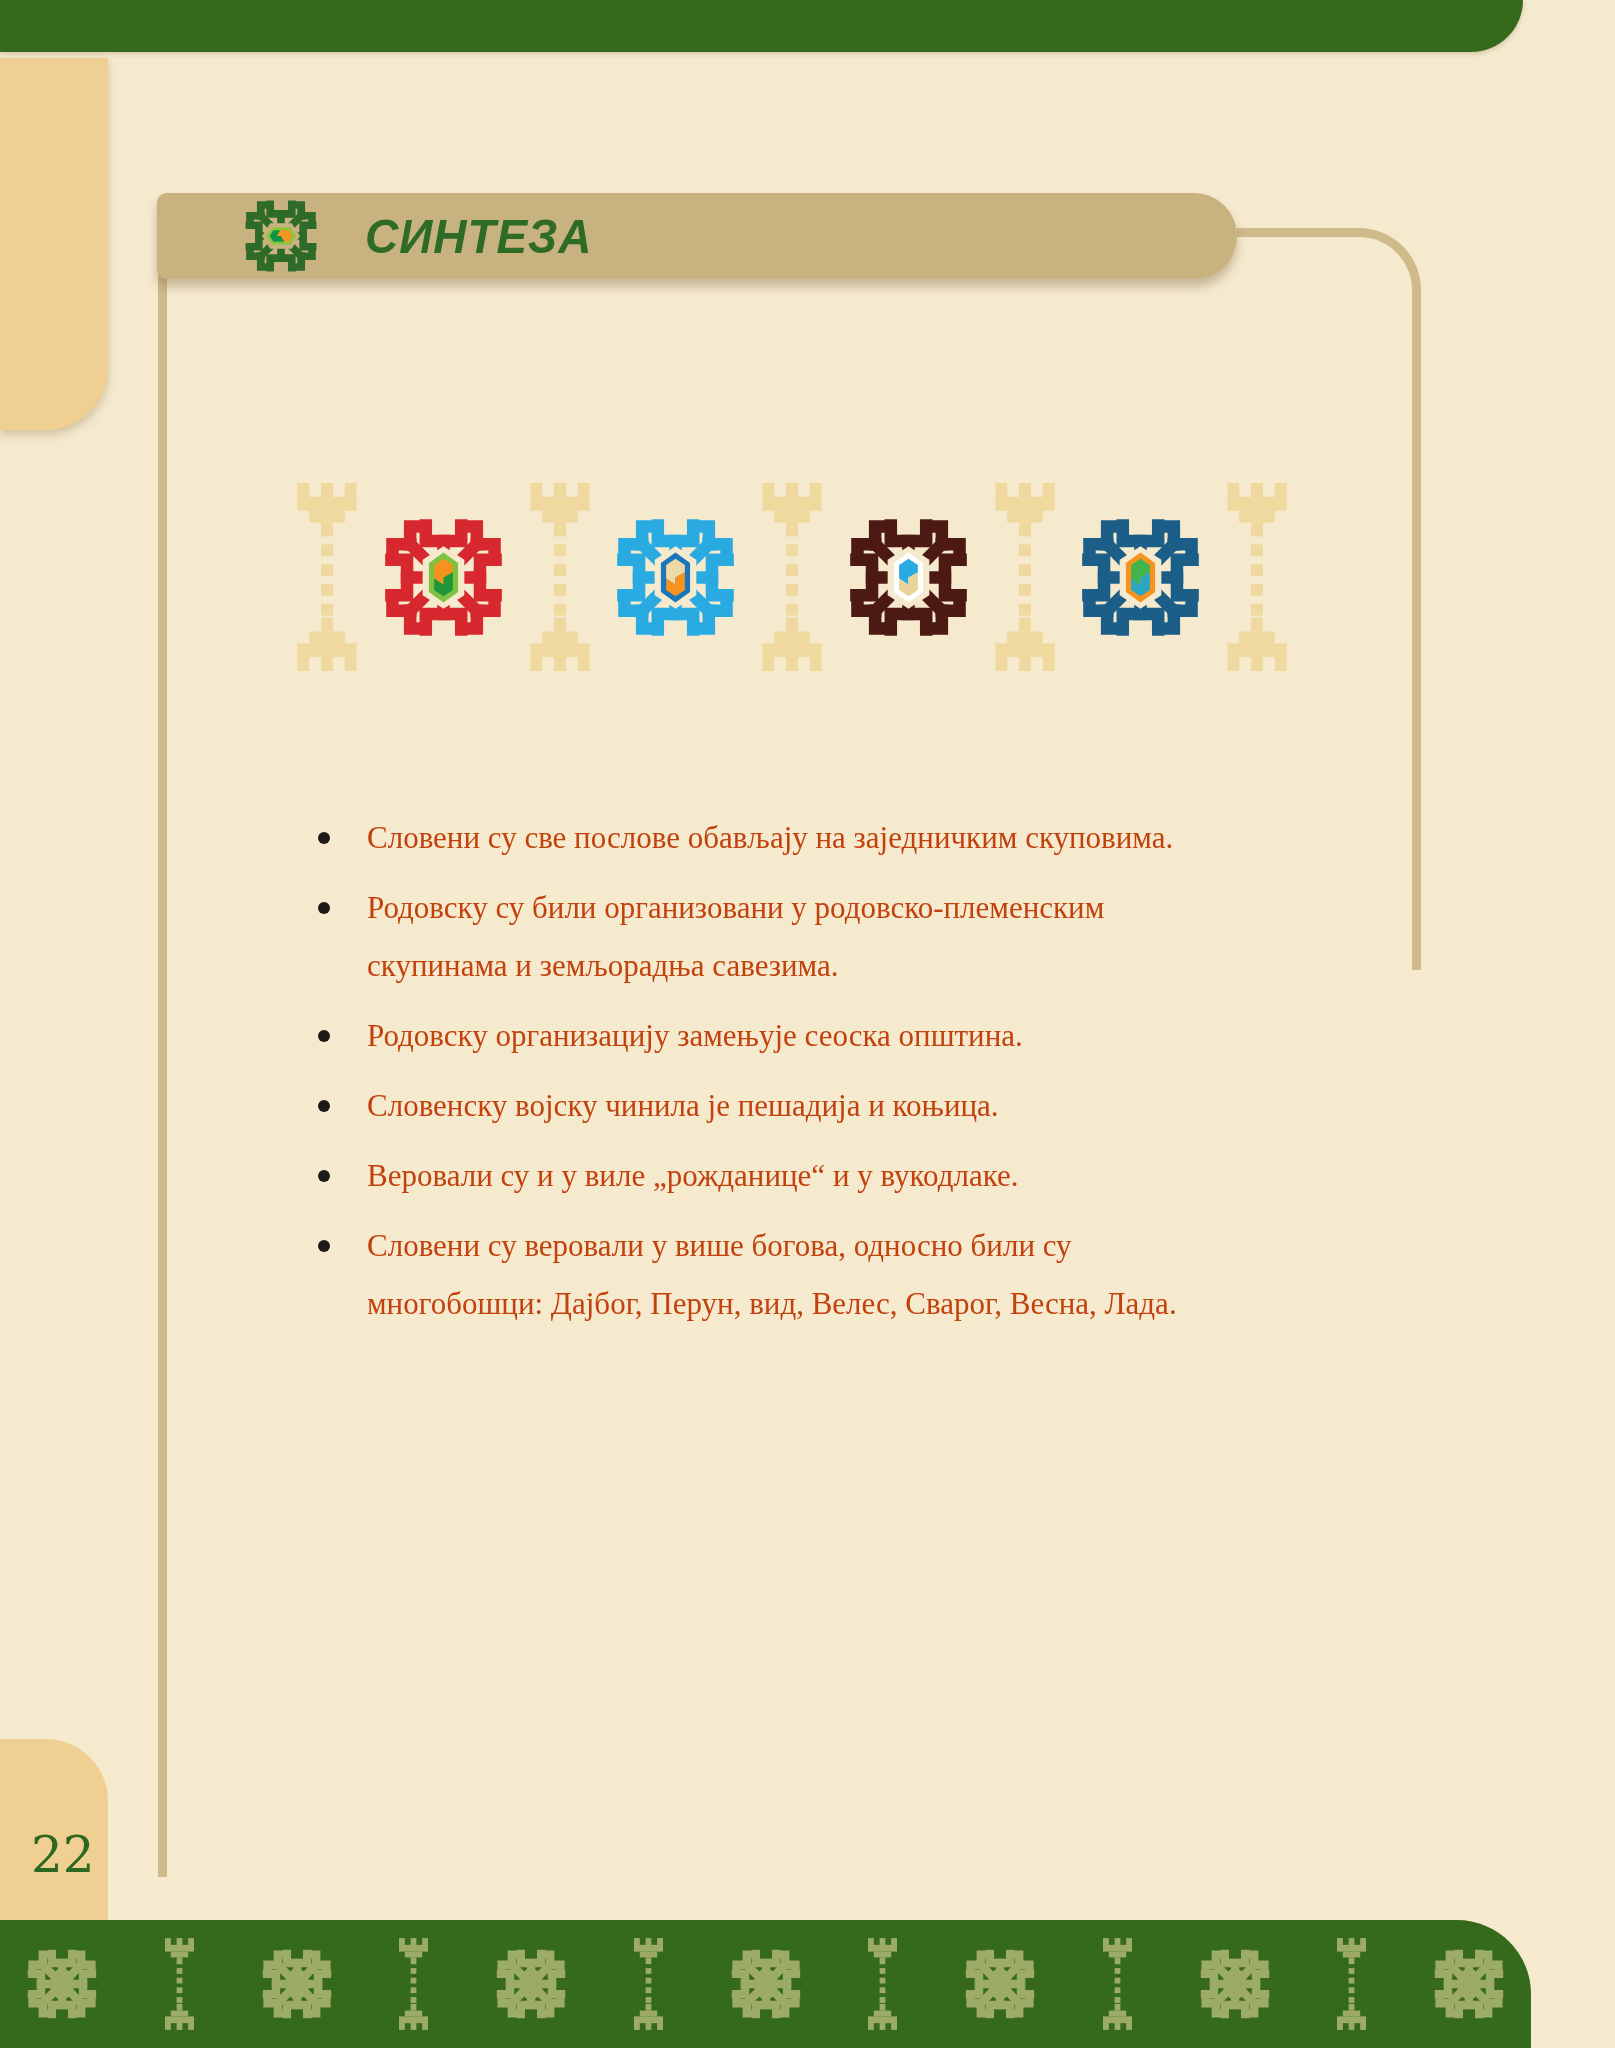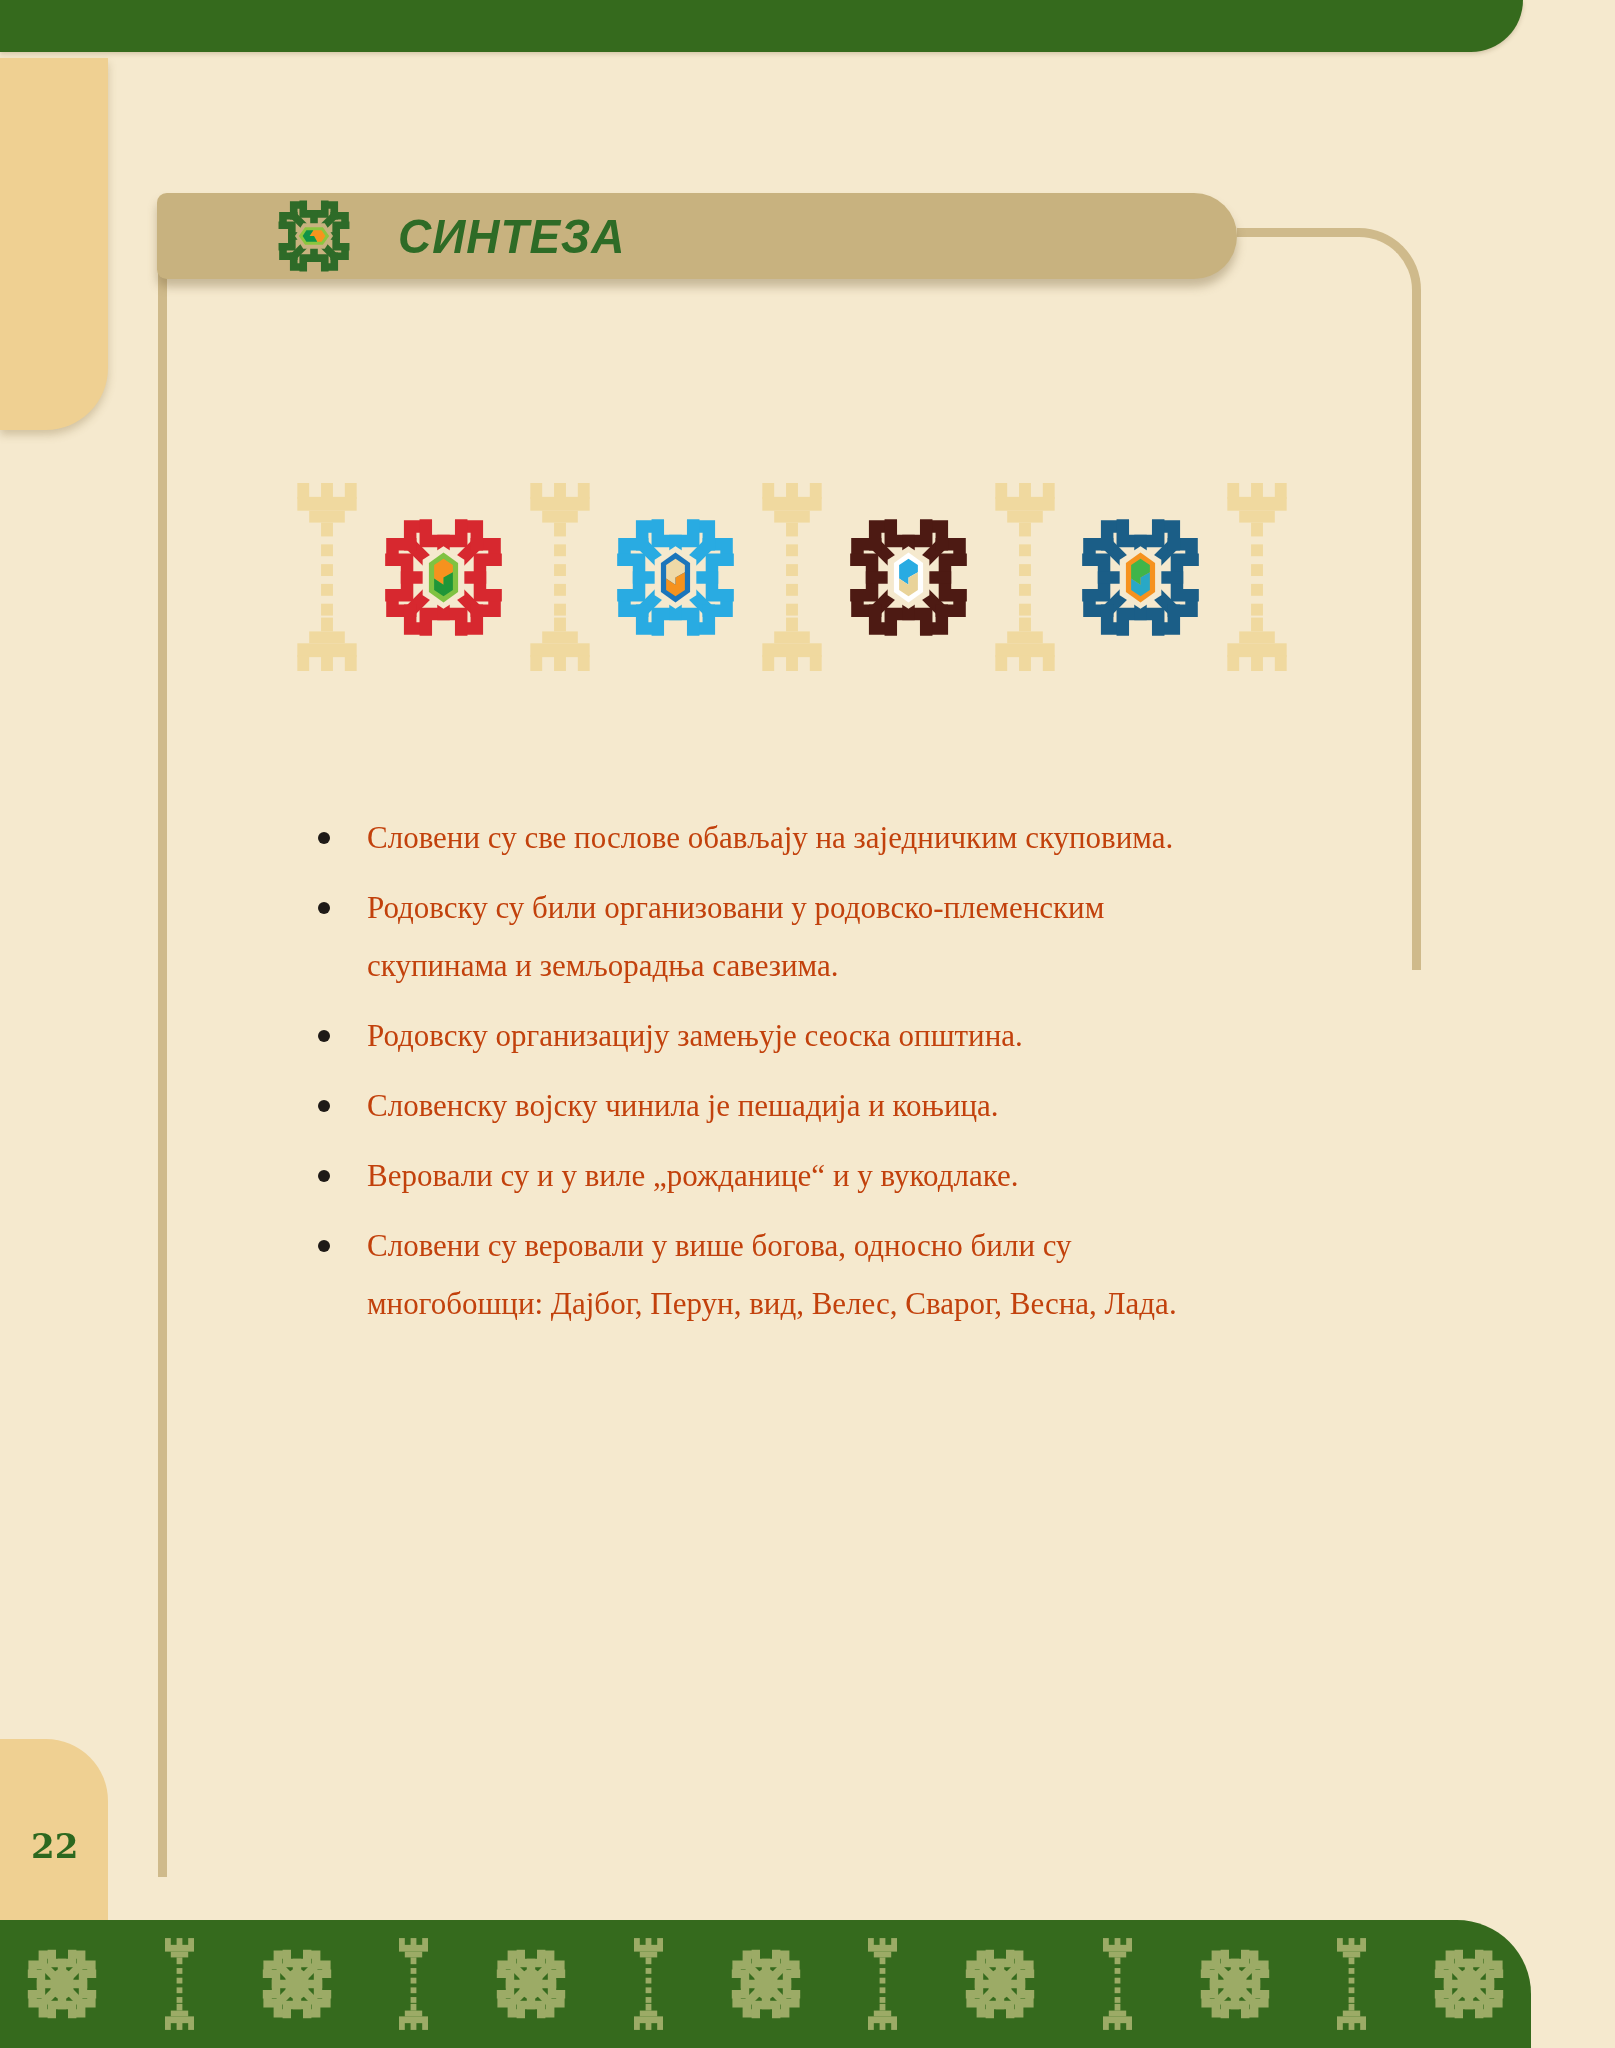--- a/index.html
+++ b/index.html
@@ -26,21 +26,21 @@
     box-shadow:0 5px 8px rgba(130,105,60,.3);
   }
   
   .banner{
     position:absolute;left:157px;top:193px;
     width:1080px;height:86px;
     background:#C8B27F;
     border-radius:10px 44px 44px 10px;
     box-shadow:0 8px 10px rgba(115,95,55,.35);
     display:flex;align-items:center;
-    padding-left:119px;box-sizing:border-box;
+    padding-left:86px;box-sizing:border-box;
     gap:46px;
     z-index:3;
   }
   .banner-title{
     font-family:"Liberation Sans", sans-serif;
     font-style:italic;font-weight:700;
     font-size:46px;letter-spacing:1px;
     color:#2E6B26;
     transform:scaleY(1.04);
   }
@@ -91,21 +91,21 @@
   
   .corner-strip-bottom{
     position:absolute;left:0;top:1739px;
     width:108px;height:181px;
     background:#EFD092;
     border-top-right-radius:62px;
   }
   .page-number{
     position:absolute;left:31px;top:1826px;
     font-family:"DejaVu Serif", serif;
-    font-weight:700;font-size:34px;
+    font-weight:400;font-size:50px;
     color:#2C681F;
   }
   .footer-bar{
     position:absolute;left:0;top:1920px;
     width:1531px;height:128px;
     background:#356A1D;
     border-top-right-radius:74px;
     overflow:hidden;
   }
   .footer-pattern{

